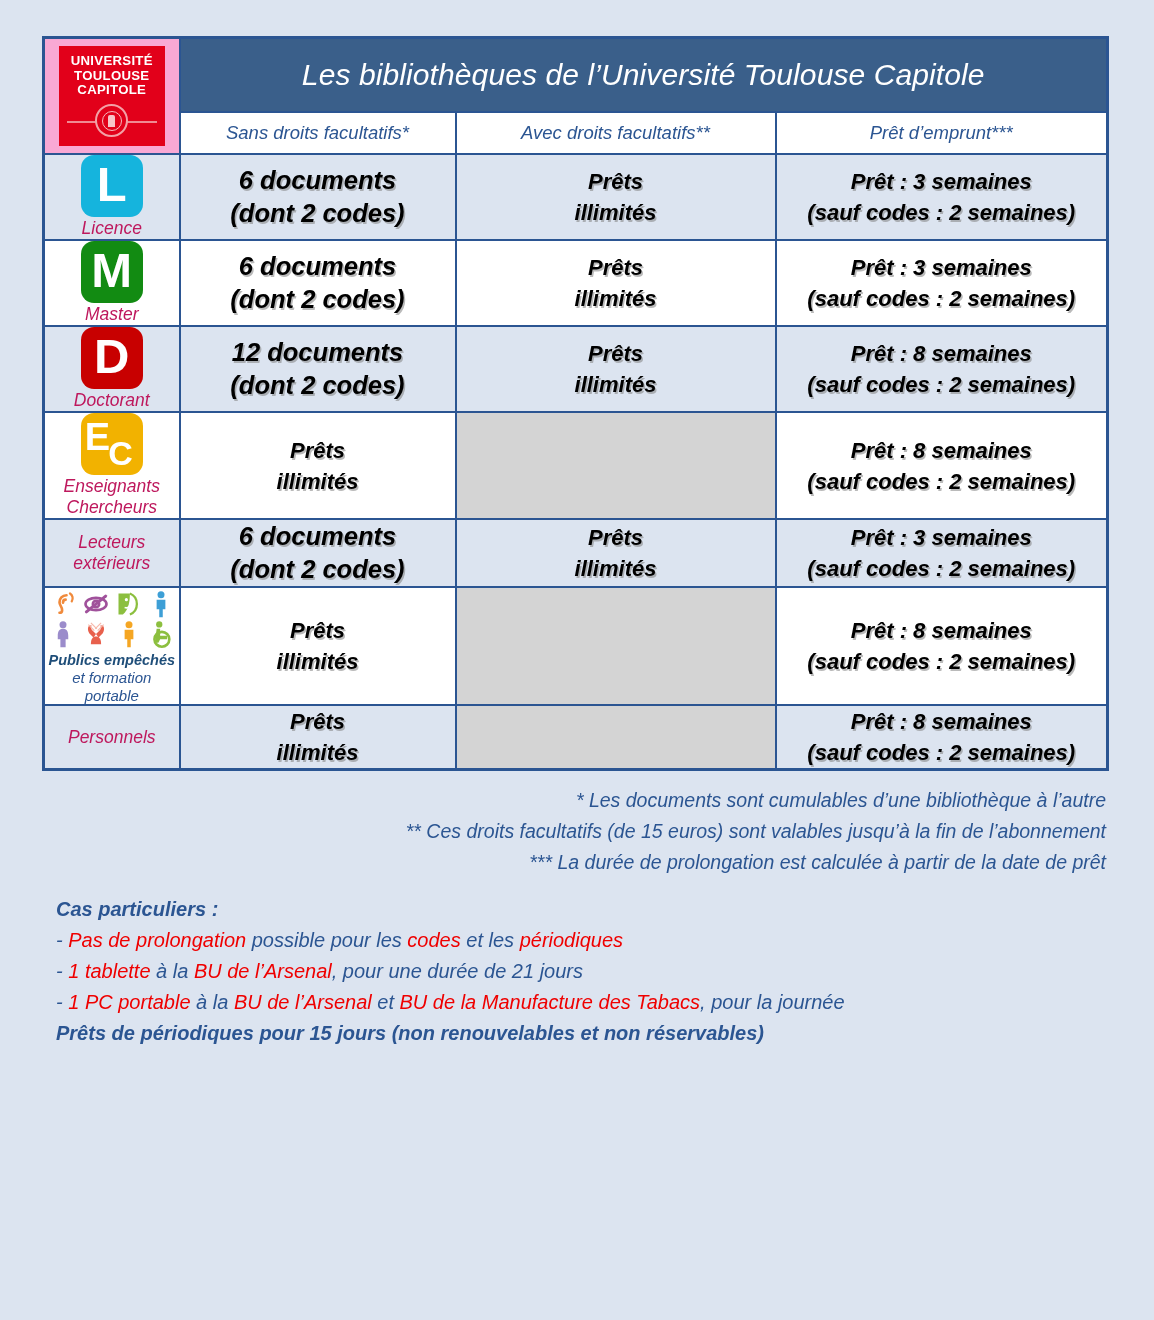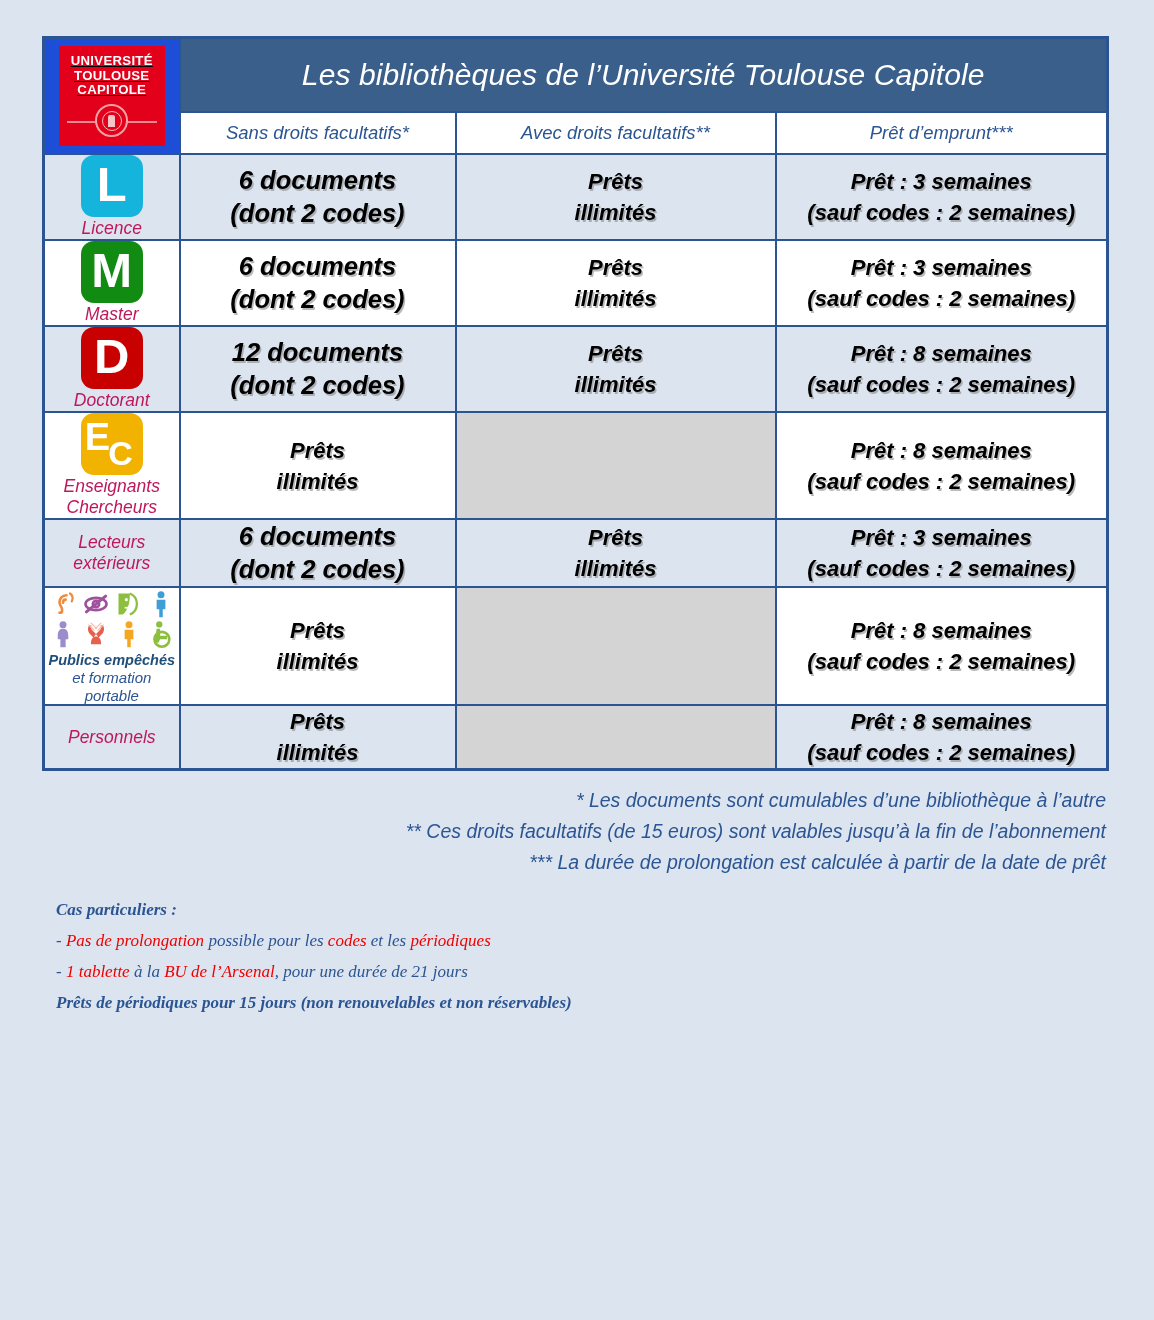--- a/index.html
+++ b/index.html
@@ -37,25 +37,24 @@
   }
 
   
   col.c-label { width: 136px; }
   col.c-sans  { width: 276px; }
   col.c-avec  { width: 320px; }
   col.c-duree { width: 332px; }
 
   
   .logo-cell {
-    background: #1d4ed8;
+    background: #f9a8d4;
     padding: 6px 6px;
     text-align: center;
     border-right: 2px solid #2b5592;
-    text-decoration: underline;
   }
   .title-cell {
     background: #3a5f8a;
     color: #ffffff;
     text-align: center;
     font-size: 30px;
     font-style: italic;
     font-weight: 400;
     letter-spacing: .1px;
     height: 72px;
@@ -218,23 +217,22 @@
     color: #2b5592;
     font-style: italic;
     font-size: 19.5px;
     line-height: 31px;
     text-align: right;
   }
   .cas {
     margin: 16px 0 16px 14px;
     color: #2b5592;
     font-style: italic;
-    font-size: 17px;
+    font-size: 20px;
     line-height: 31px;
-    font-family: Liberation Serif, serif;
   }
   .cas-title { font-weight: bold; }
   .red { color: #ef0000; }
   .bold-line { font-weight: bold; }
 </style>
 </head>
 <body>
 
 <div class="page">
 
@@ -455,16 +453,17 @@
   <div class="notes">
     <div>* Les documents sont cumulables d’une bibliothèque à l’autre</div>
     <div>** Ces droits facultatifs (de 15 euros) sont valables jusqu’à la fin de l’abonnement</div>
     <div>*** La durée de prolongation est calculée à partir de la date de prêt</div>
   </div>
 
   <div class="cas">
     <div class="cas-title">Cas particuliers :</div>
     <div><span>- </span><span class="red">Pas de prolongation</span><span> possible pour les </span><span class="red">codes</span><span> et les </span><span class="red">périodiques</span></div>
     <div><span>- </span><span class="red">1 tablette</span><span> à la </span><span class="red">BU de l’Arsenal</span><span>, pour une durée de 21 jours</span></div>
+    <div><span>- </span><span class="red">1 PC portable</span><span> à la </span><span class="red">BU de l’Arsenal</span><span> et </span><span class="red">BU de la Manufacture des Tabacs</span><span>, pour la journée</span></div>
     <div class="bold-line">Prêts de périodiques pour 15 jours (non renouvelables et non réservables)</div>
   </div>
 
 </div>
 
 </body></html>

